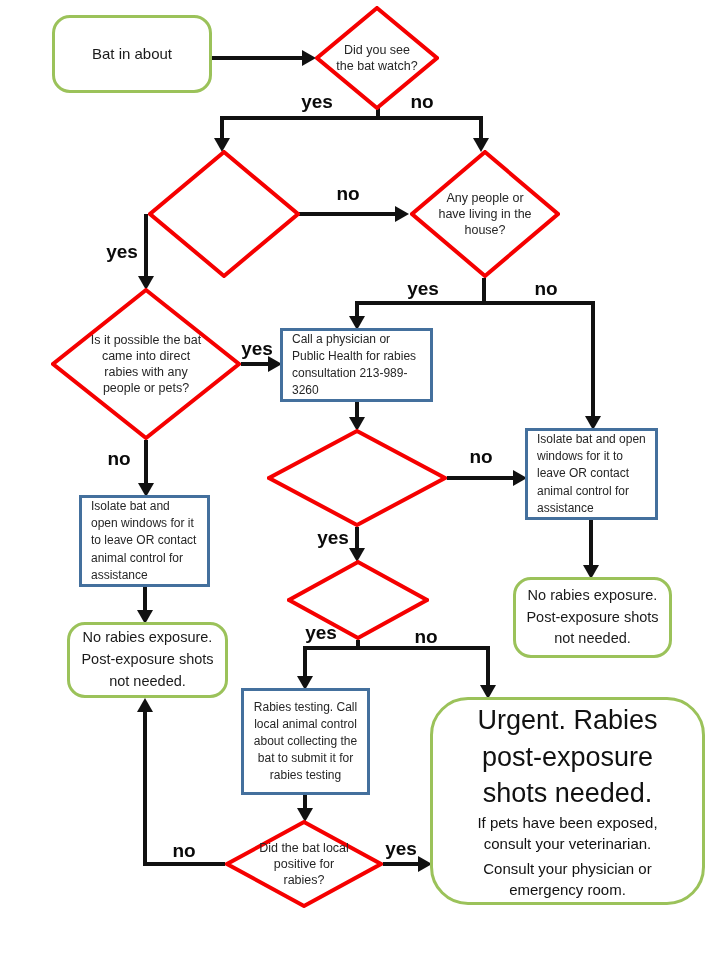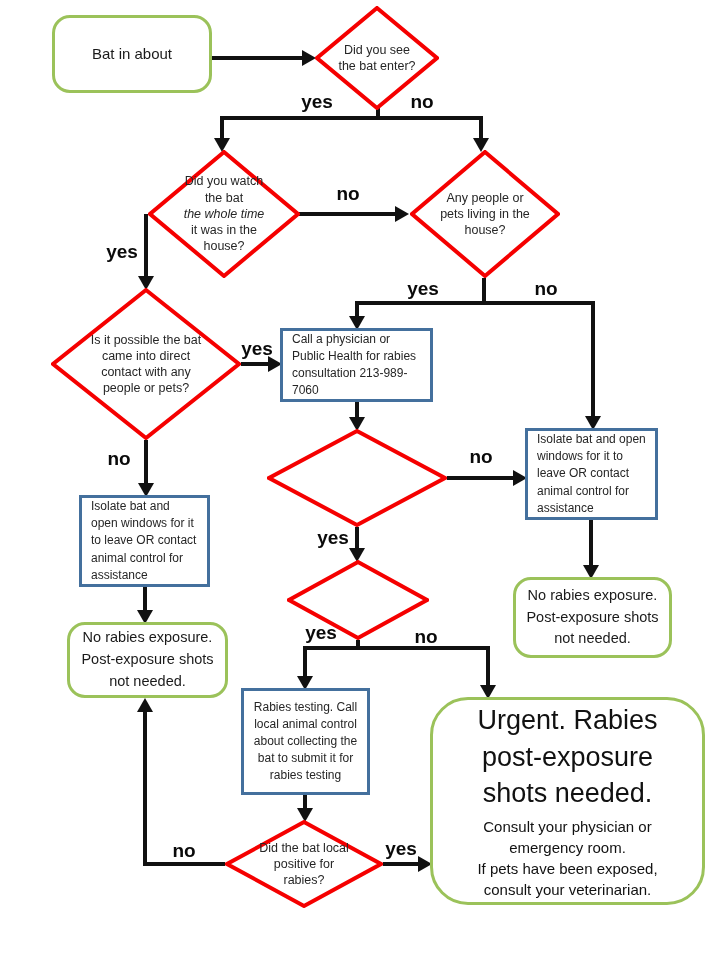--- a/index.html
+++ b/index.html
@@ -116,50 +116,45 @@
   <span class="elabel" style="left:401px;top:849px">yes</span>
 
   <div class="terminal start" style="left:52px;top:15px;width:160px;height:78px">
     <span>Bat in about</span>
   </div>
 
   <div class="diamond" style="left:315px;top:6px;width:124px;height:104px">
     <svg width="124" height="104" viewBox="0 0 124 104">
         <polygon points="62,2 122,52 62,102 2,52"></polygon>
       </svg>
-    <div class="dtext" style="max-width:82px">Did you see the bat enter?</div>
+    <div class="dtext" style="max-width:82px">Did you see the bat watch?</div>
   </div>
 
   <div class="diamond" style="left:148px;top:150px;width:152px;height:128px">
     <svg width="152" height="128" viewBox="0 0 152 128">
         <polygon points="76,2 150,64 76,126 2,64"></polygon>
       </svg>
-    <div class="dtext" style="max-width:98px">
-      <span>Did you watch the bat</span>
-      <em>the whole time</em>
-      <span>it was in the house?</span>
-    </div>
   </div>
 
   <div class="diamond" style="left:410px;top:150px;width:150px;height:128px">
     <svg width="150" height="128" viewBox="0 0 150 128">
         <polygon points="75,2 148,64 75,126 2,64"></polygon>
       </svg>
-    <div class="dtext" style="max-width:96px">Any people or pets living in the house?</div>
+    <div class="dtext" style="max-width:96px">Any people or have living in the house?</div>
   </div>
 
   <div class="diamond" style="left:51px;top:288px;width:190px;height:152px">
     <svg width="190" height="152" viewBox="0 0 190 152">
         <polygon points="95,2 188,76 95,150 2,76"></polygon>
       </svg>
-    <div class="dtext" style="max-width:118px">Is it possible the bat came into direct contact with any people or pets?</div>
+    <div class="dtext" style="max-width:118px">Is it possible the bat came into direct rabies with any people or pets?</div>
   </div>
 
   <div class="process" style="left:280px;top:328px;width:153px;height:74px">
-    <span>Call a physician or Public Health for rabies consultation 213-989-7060</span>
+    <span>Call a physician or Public Health for rabies consultation 213-989-3260</span>
   </div>
 
   <div class="diamond" style="left:267px;top:429px;width:180px;height:98px">
     <svg width="180" height="98" viewBox="0 0 180 98">
         <polygon points="90,2 178,49 90,96 2,49"></polygon>
       </svg>
   </div>
 
   <div class="process" style="left:525px;top:428px;width:133px;height:92px">
     <span>Isolate bat and open windows for it to leave OR contact animal control for assistance</span>
@@ -182,22 +177,22 @@
   <div class="terminal" style="left:513px;top:577px;width:159px;height:81px">
     <span>No rabies exposure. Post-exposure shots not needed.</span>
   </div>
 
   <div class="process centered" style="left:241px;top:688px;width:129px;height:107px;padding:2px 5px">
     <span>Rabies testing. Call local animal control about collecting the bat to submit it for rabies testing</span>
   </div>
 
   <div class="terminal big" style="left:430px;top:697px;width:275px;height:208px">
     <div class="urgent-title">Urgent. Rabies post-exposure shots needed.</div>
+    <div class="urgent-sub" style="margin-top:0">If pets have been exposed, consult your veterinarian.</div>
     <div class="urgent-sub">Consult your physician or emergency room.</div>
-    <div class="urgent-sub" style="margin-top:0">If pets have been exposed, consult your veterinarian.</div>
   </div>
 
   <div class="diamond" style="left:225px;top:820px;width:158px;height:88px">
     <svg width="158" height="88" viewBox="0 0 158 88">
         <polygon points="79,2 156,44 79,86 2,44"></polygon>
       </svg>
     <div class="dtext" style="max-width:104px">Did the bat local positive for rabies?</div>
   </div>
 
 </div>

